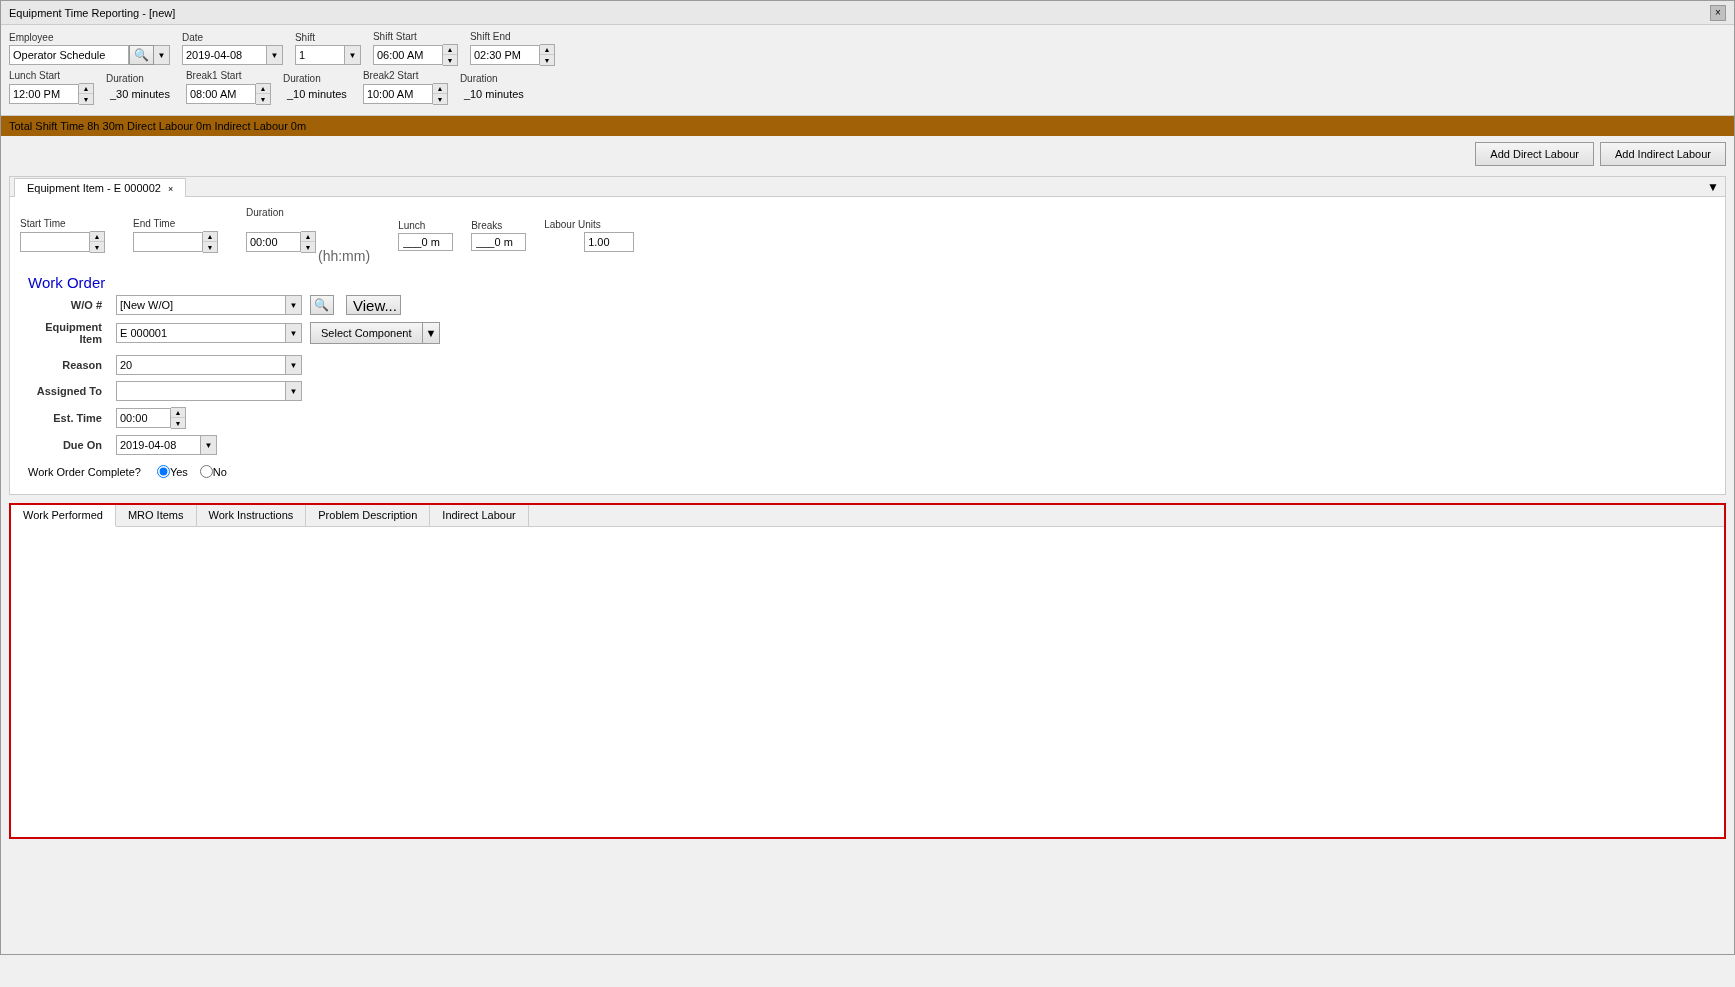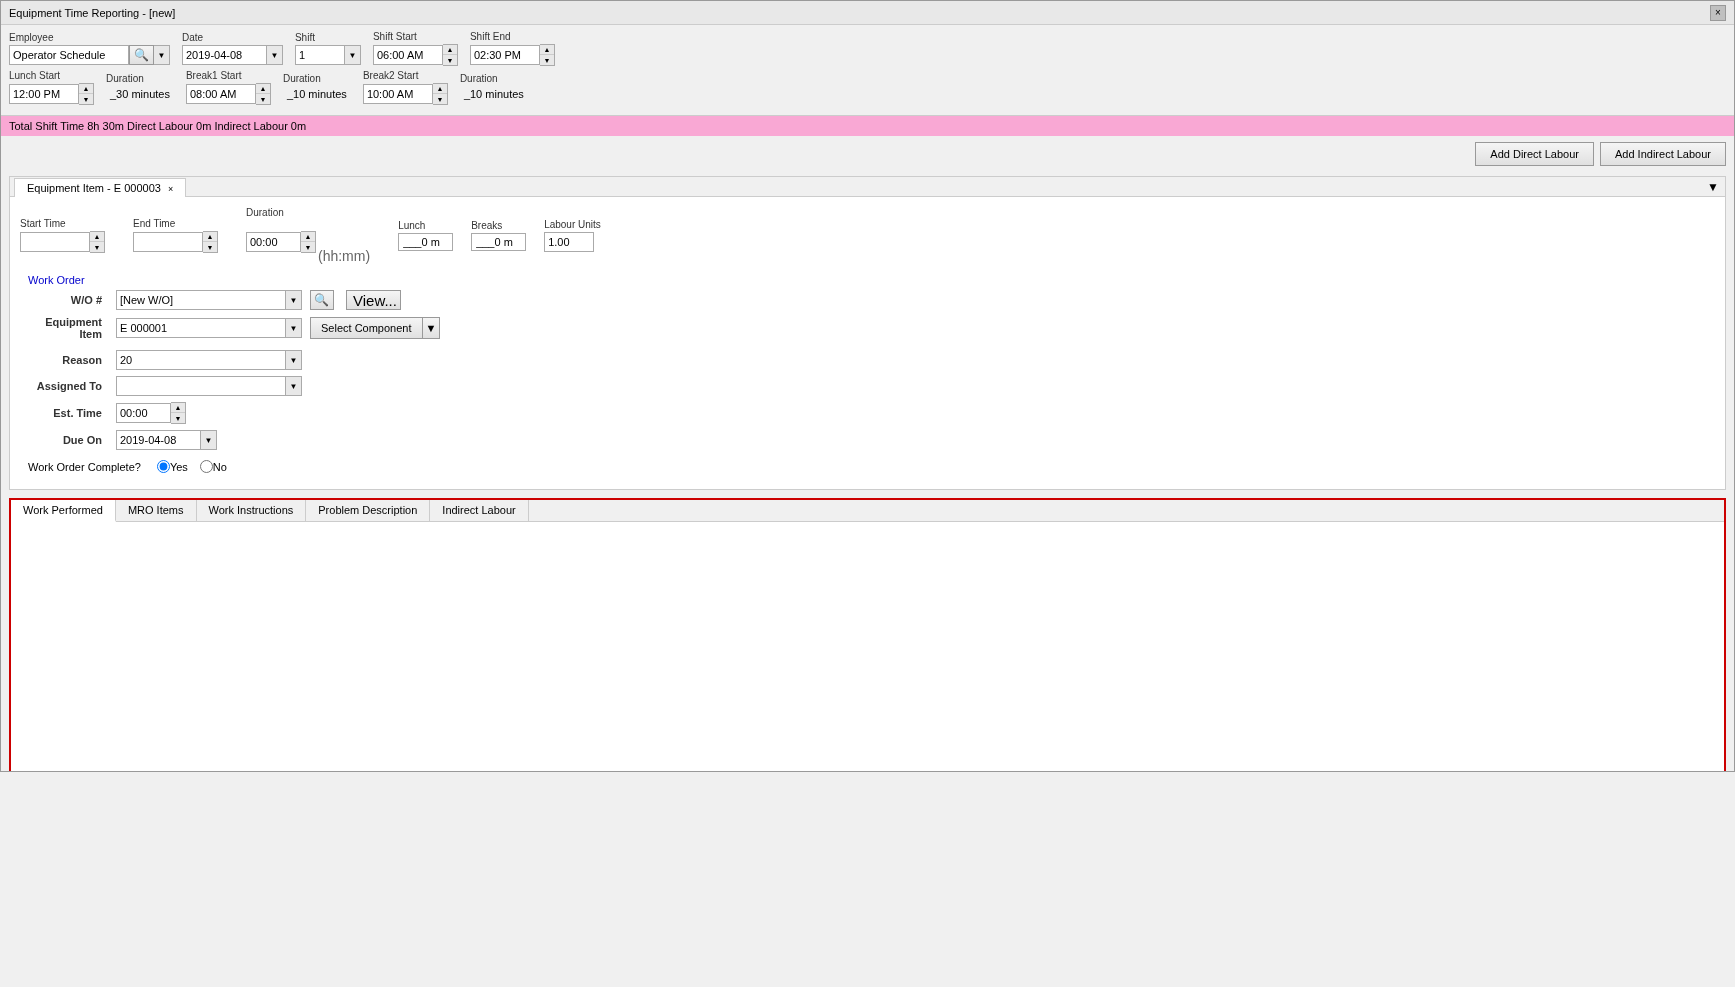--- a/index.html
+++ b/index.html
@@ -1,52 +1,52 @@
 <!DOCTYPE html>
 <html><head>
   <meta charset="utf-8">
   <style>
     * { box-sizing: border-box; margin: 0; padding: 0; font-family: 'Segoe UI', Tahoma, Arial, sans-serif; font-size: 11px; }
     body { background: #f0f0f0; overflow: hidden; }
 
-    .window { width: 1735px; height: 772px; background: #f0f0f0; border: 1px solid #999; display: flex; flex-direction: column; }
+    .window { width: 1735px; height: 955px; background: #f0f0f0; border: 1px solid #999; display: flex; flex-direction: column; }
 
     .title-bar { background: #e8e8e8; border-bottom: 1px solid #ccc; padding: 4px 8px; display: flex; align-items: center; justify-content: space-between; height: 24px; }
     .title-bar-text { font-size: 11px; color: #000; }
     .title-bar-close { width: 16px; height: 16px; background: #c0c0c0; border: 1px solid #999; cursor: pointer; display: flex; align-items: center; justify-content: center; font-size: 10px; }
 
     .toolbar-area { background: #f0f0f0; padding: 6px 8px; border-bottom: 1px solid #ccc; }
 
     .field-row { display: flex; align-items: center; gap: 12px; margin-bottom: 4px; }
     .field-group { display: flex; flex-direction: column; }
     .field-label { font-size: 10px; color: #333; margin-bottom: 2px; }
 
     .input-with-btn { display: flex; align-items: center; }
     input[type="text"], select { border: 1px solid #aaa; background: white; height: 20px; padding: 8px 3px; font-size: 11px; }
     .spin-btn { display: flex; flex-direction: column; border: 1px solid #aaa; border-left: none; background: #e8e8e8; }
     .spin-btn span { width: 14px; height: 10px; display: flex; align-items: center; justify-content: center; font-size: 7px; cursor: pointer; line-height: 1; border-bottom: 1px solid #ccc; }
     .spin-btn span:last-child { border-bottom: none; }
 
-    .summary-bar { background: #f9a8d4; padding: 4px 8px; font-size: 11px; color: #000; }
+    .summary-bar { background: #a16207; padding: 4px 8px; font-size: 11px; color: #000; }
 
     .add-buttons-row { display: flex; justify-content: flex-end; gap: 6px; padding: 6px 8px; }
     .add-btn { border: 1px solid #999; background: linear-gradient(to bottom, #f5f5f5, #e0e0e0); padding: 3px 14px; cursor: pointer; font-size: 11px; height: 24px; }
 
     .main-content { flex: 1; padding: 4px 8px; overflow: hidden; }
 
     .tab-panel { border: 1px solid #ccc; background: white; }
     .tab { padding: 3px 12px; border: 1px solid #ccc; border-bottom: none; background: white; cursor: pointer; margin-right: 2px; font-size: 11px; position: relative; top: 1px; }
     .tab.active { background: white; font-weight: normal; z-index: 1; }
     .tab-close { margin-left: 4px; font-size: 9px; cursor: pointer; }
 
     .panel-body { padding: 10px; background: white; }
     .form-row { display: flex; align-items: center; margin-bottom: 6px; gap: 8px; }
     .form-label { width: 80px; font-size: 11px; color: #333; text-align: right; padding-right: 6px; font-weight: bold; }
 
-    .work-order-link { color: #0000cc; cursor: pointer; font-size: 11px; text-decoration: none; }
+    .work-order-link { color: #0000cc; cursor: pointer; font-size: 15px; text-decoration: none; }
 
     .dropdown-select { display: flex; align-items: center; }
 
     .inline-btn { border: 1px solid #999; background: linear-gradient(to bottom, #f5f5f5, #e0e0e0); padding: 1px 6px; cursor: pointer; font-size: 15px; height: 20px; }
 
     .select-component-btn { border: 1px solid #999; background: linear-gradient(to bottom, #f5f5f5, #e0e0e0); padding: 2px 10px; cursor: pointer; font-size: 11px; height: 22px; }
     .select-component-dropdown { border: 1px solid #999; border-left: none; background: linear-gradient(to bottom, #f5f5f5, #e0e0e0); padding: 2px 3px; cursor: pointer; height: 22px; }
 
     .time-input { width: 55px; }
     .date-input { width: 85px; }
@@ -192,21 +192,21 @@
     <button class="add-btn">Add Direct Labour</button>
     <button class="add-btn">Add Indirect Labour</button>
   </div>
 
   <div class="main-content">
 
     <div class="tab-panel">
 
       <div class="eq-tab-header">
         <div class="tab active">
-          <span>Equipment Item - E 000003</span>
+          <span>Equipment Item - E 000002</span>
           <span class="tab-close">×</span>
         </div>
         <button class="panel-expand-btn" style="margin-left:auto;">▼</button>
       </div>
 
       <div class="panel-body">
 
         <div class="form-row" style="margin-bottom:10px;">
           <div class="field-group">
             <span class="field-label" style="width:auto; text-align:left;">Start Time</span>
@@ -247,21 +247,21 @@
             <span style="font-size:11px; padding:2px 4px; border:1px solid #aaa; background:white; width:55px; display:inline-block;">___0 m</span>
           </div>
 
           <div class="field-group" style="margin-left:10px;">
             <span class="field-label" style="width:auto; text-align:left;">Breaks</span>
             <span style="font-size:11px; padding:2px 4px; border:1px solid #aaa; background:white; width:55px; display:inline-block;">___0 m</span>
           </div>
 
           <div class="field-group" style="margin-left:10px;">
             <span class="field-label" style="width:auto; text-align:left;">Labour Units</span>
-            <input type="text" style="width: 50px;" value="1.00">
+            <input type="text" style="width: 50px; margin-left: 40px;" value="1.00">
           </div>
         </div>
 
         <div style="margin-left: 8px;">
           <a class="work-order-link">Work Order</a>
 
           
           <div class="form-row" style="margin-top:4px;">
             <span class="form-label">W/O #</span>
             <div class="dropdown-select">

